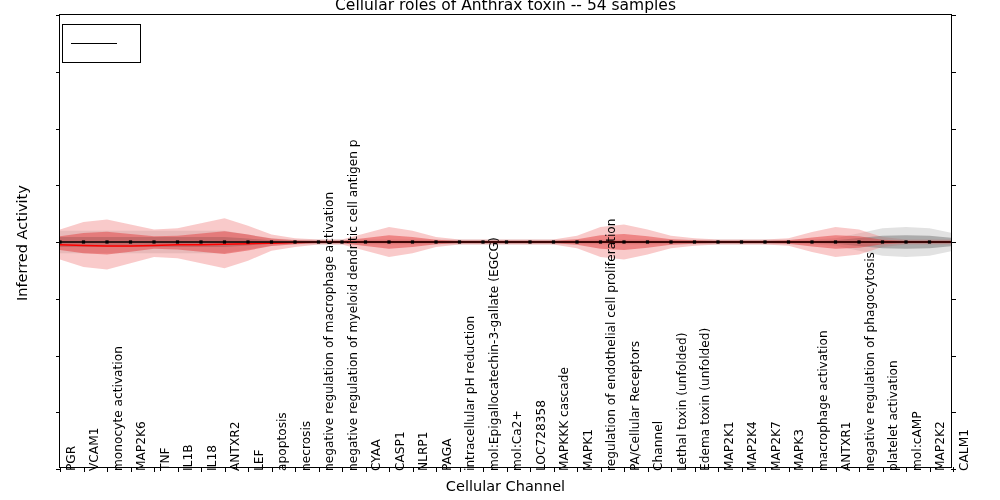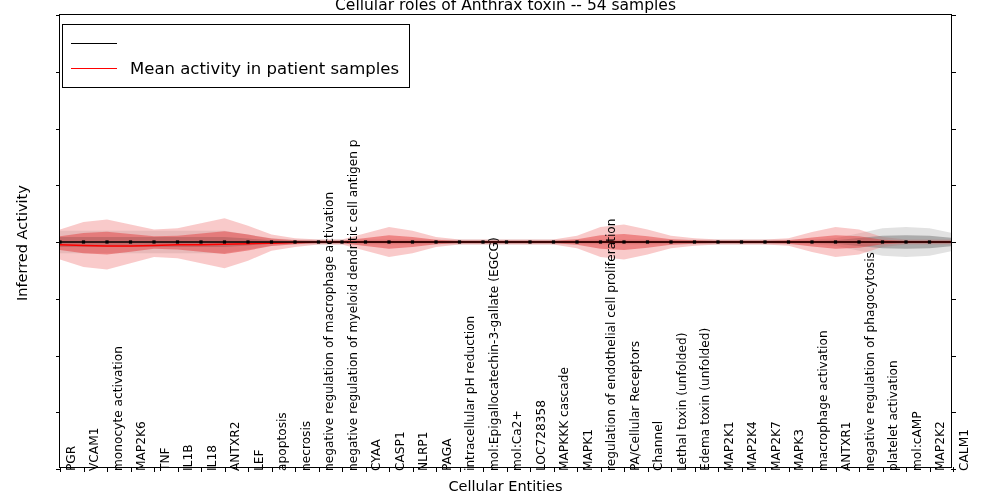--- a/index.html
+++ b/index.html
@@ -147,29 +147,25 @@
       <div class="xtickmark" style="left: 775.5px;"></div>
       <div class="xtickmark" style="left: 799px;"></div>
       <div class="xtickmark" style="left: 822.5px;"></div>
       <div class="xtickmark" style="left: 846px;"></div>
       <div class="xtickmark" style="left: 869.5px;"></div>
       <div class="xtickmark" style="left: 893px;"></div>
     </div>
 
   <div id="ticks-layer"></div>
 
-  <div id="xlabel">Cellular Entities</div>
+  <div id="xlabel">Cellular Channel</div>
 
   <div id="legend">
     <div class="legend-row">
       <span class="legend-swatch"></span>
-    </div>
-    <div class="legend-row">
-      <span class="legend-swatch red"></span>
-      <span class="legend-text">Mean activity in patient samples</span>
     </div>
   </div>
 
 <div class="xtick" style="left: 63.5px; top: 471px;">PGR</div>
     <div class="xtick" style="left: 87px; top: 471px;">VCAM1</div>
     <div class="xtick" style="left: 110.5px; top: 471px;">monocyte activation</div>
     <div class="xtick" style="left: 134px; top: 471px;">MAP2K6</div>
     <div class="xtick" style="left: 157.5px; top: 471px;">TNF</div>
     <div class="xtick" style="left: 181px; top: 471px;">IL1B</div>
     <div class="xtick" style="left: 204.5px; top: 471px;">IL18</div>

